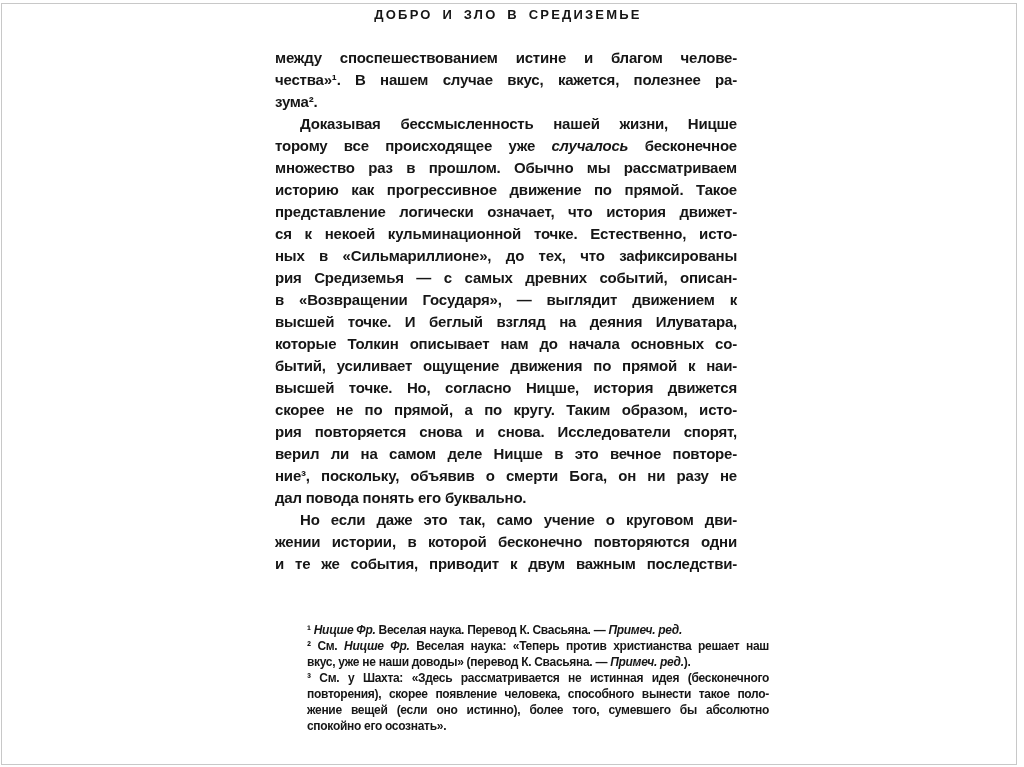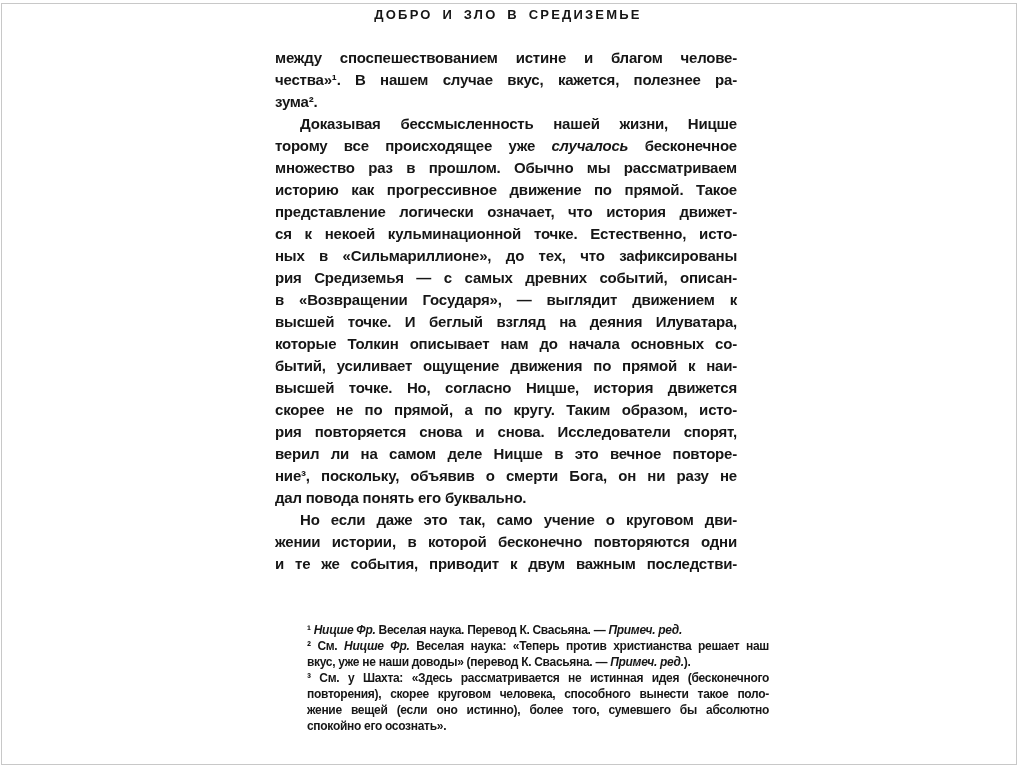--- a/index.html
+++ b/index.html
@@ -89,17 +89,17 @@
       <div class="line end"><span>дал повода понять его буквально.</span></div>
       <div class="line indent"><span>Но если даже это так, само учение о круговом дви-</span></div>
       <div class="line"><span>жении истории, в которой бесконечно повторяются одни</span></div>
       <div class="line"><span>и те же события, приводит к двум важным последстви-</span></div>
     </div>
   <div class="footnotes">
       <div class="line end"><span>¹ </span><i>Ницше Фр.</i><span> Веселая наука. Перевод К. Свасьяна. — </span><i>Примеч. ред.</i></div>
       <div class="line"><span>² См. </span><i>Ницше Фр.</i><span> Веселая наука: «Теперь против христианства решает наш</span></div>
       <div class="line end"><span>вкус, уже не наши доводы» (перевод К. Свасьяна. — </span><i>Примеч. ред.</i><span>).</span></div>
       <div class="line"><span>³ См. у Шахта: «Здесь рассматривается не истинная идея (бесконечного</span></div>
-      <div class="line"><span>повторения), скорее круговом человека, способного вынести такое поло-</span></div>
+      <div class="line"><span>повторения), скорее появление человека, способного вынести такое поло-</span></div>
       <div class="line"><span>жение вещей (если оно истинно), более того, сумевшего бы абсолютно</span></div>
       <div class="line end"><span>спокойно его осознать».</span></div>
     </div>
 </div>
 
 </body></html>

